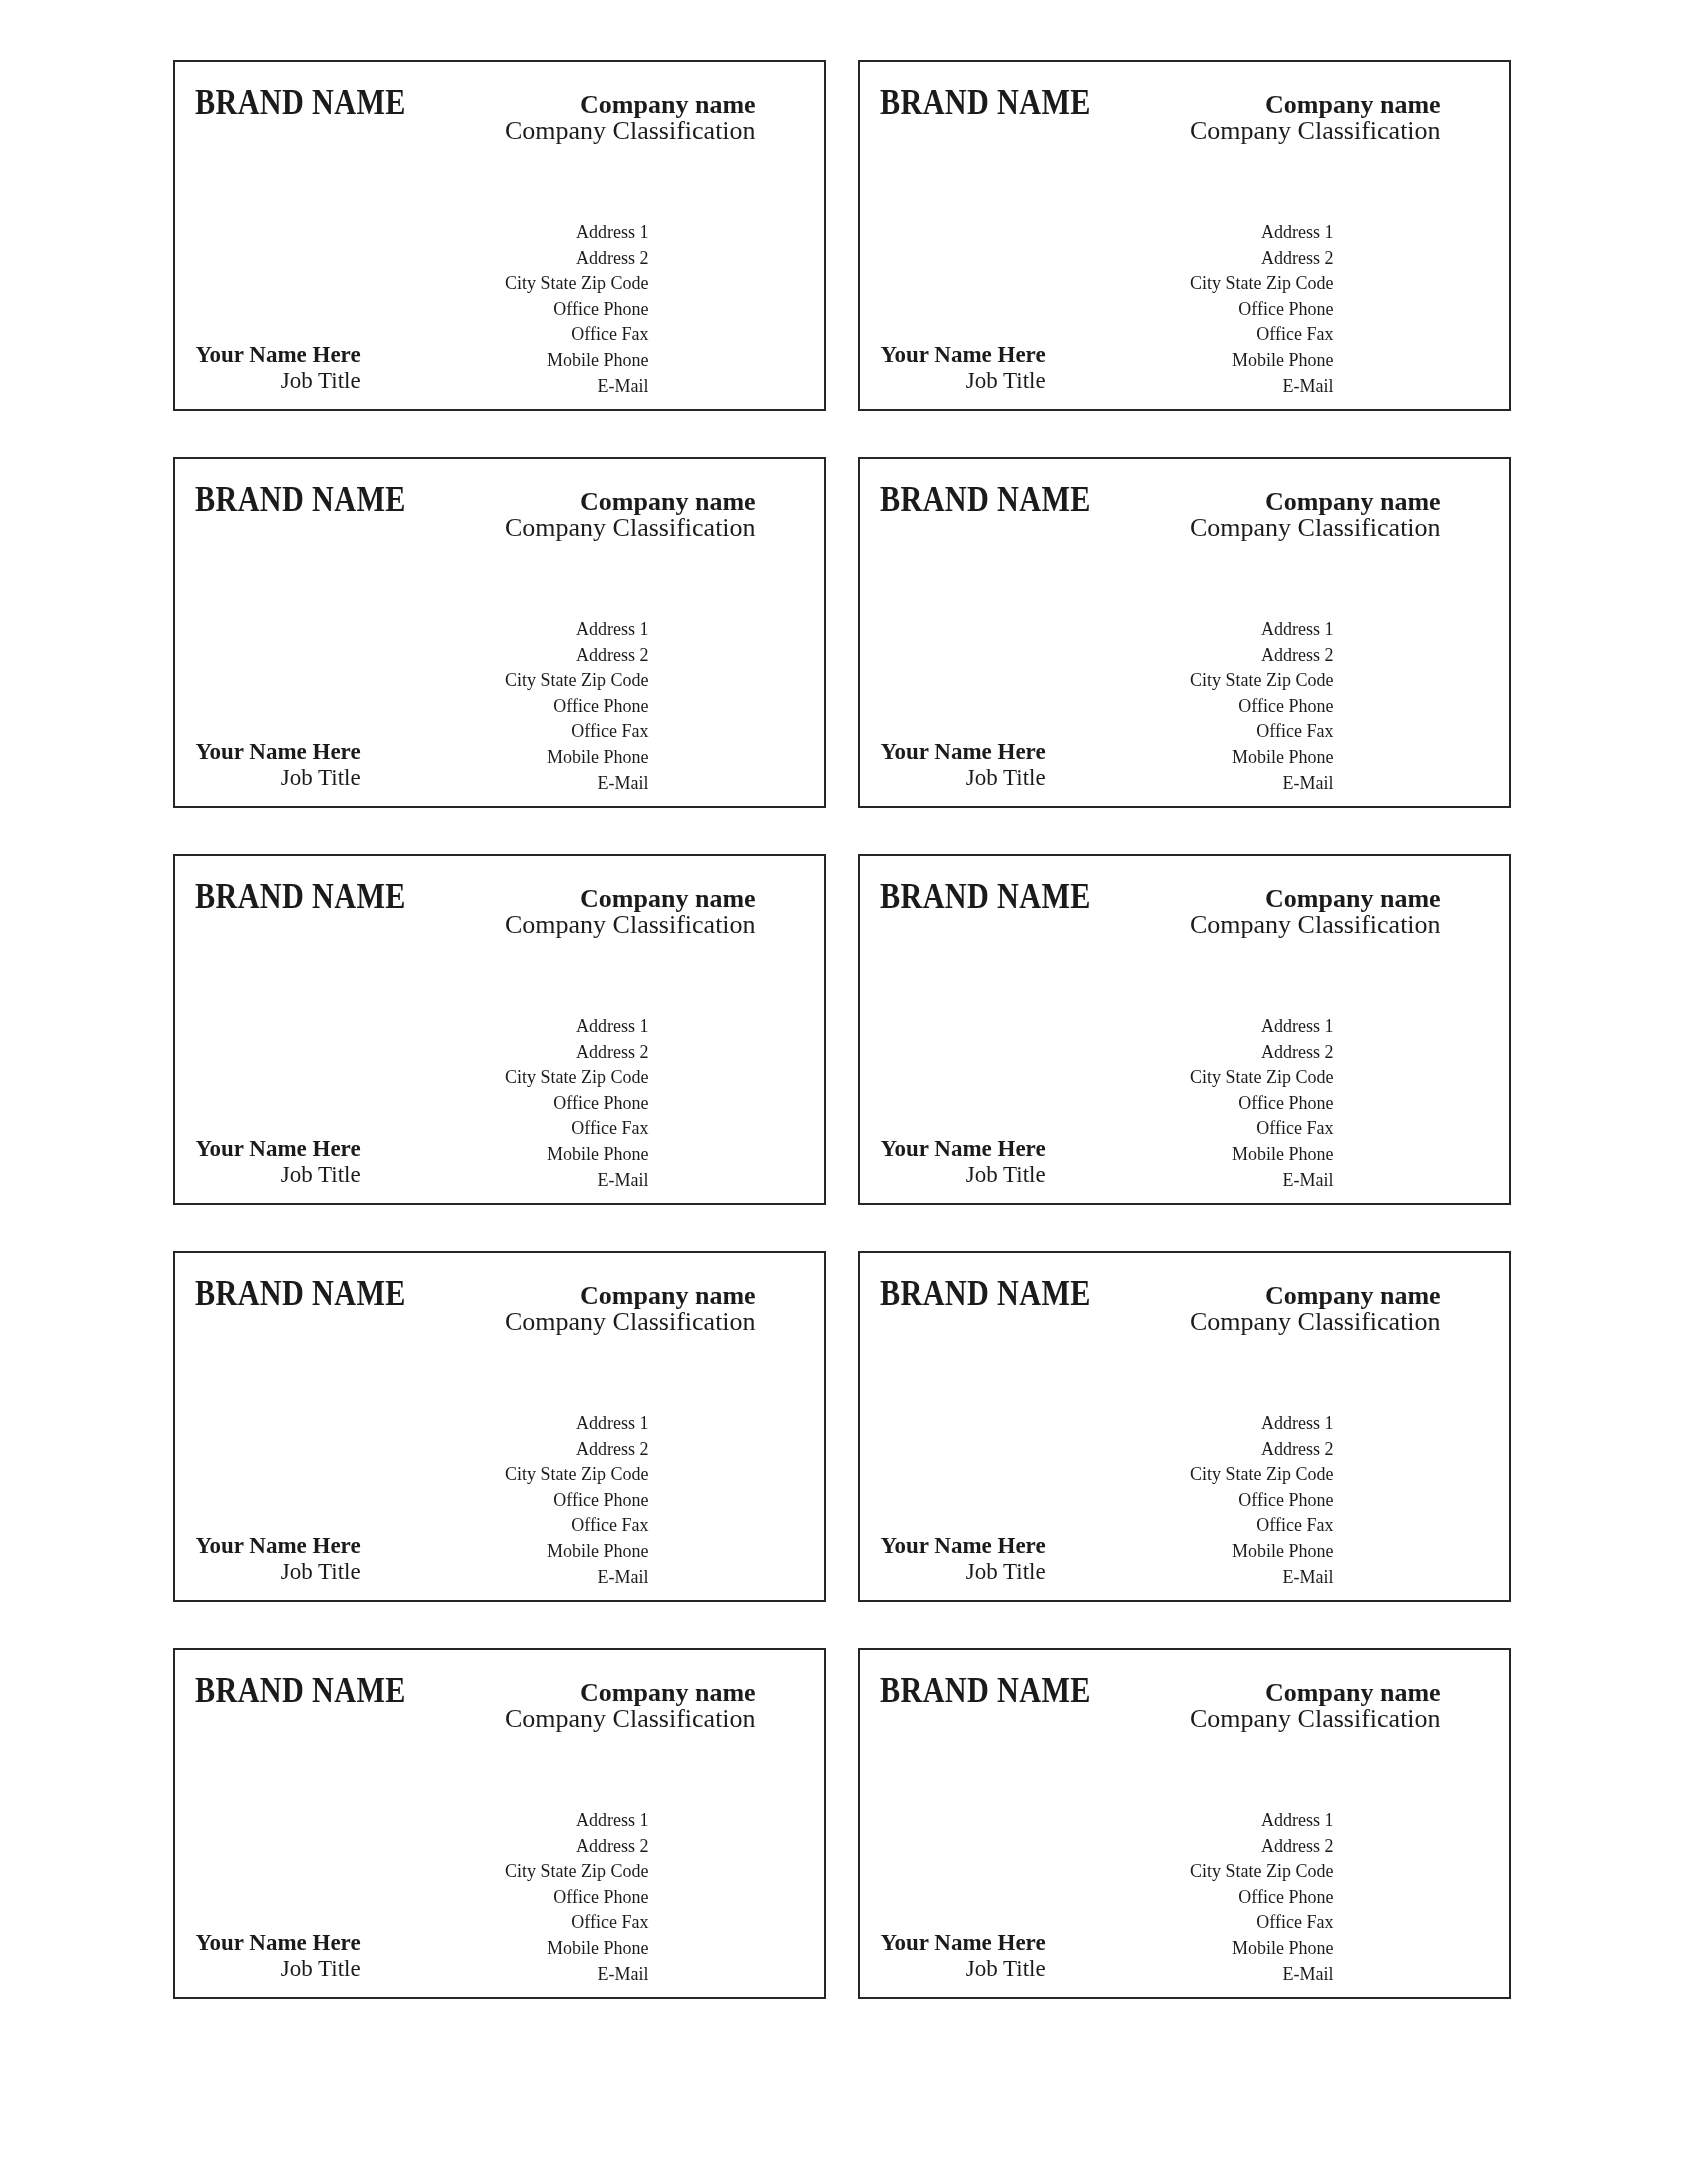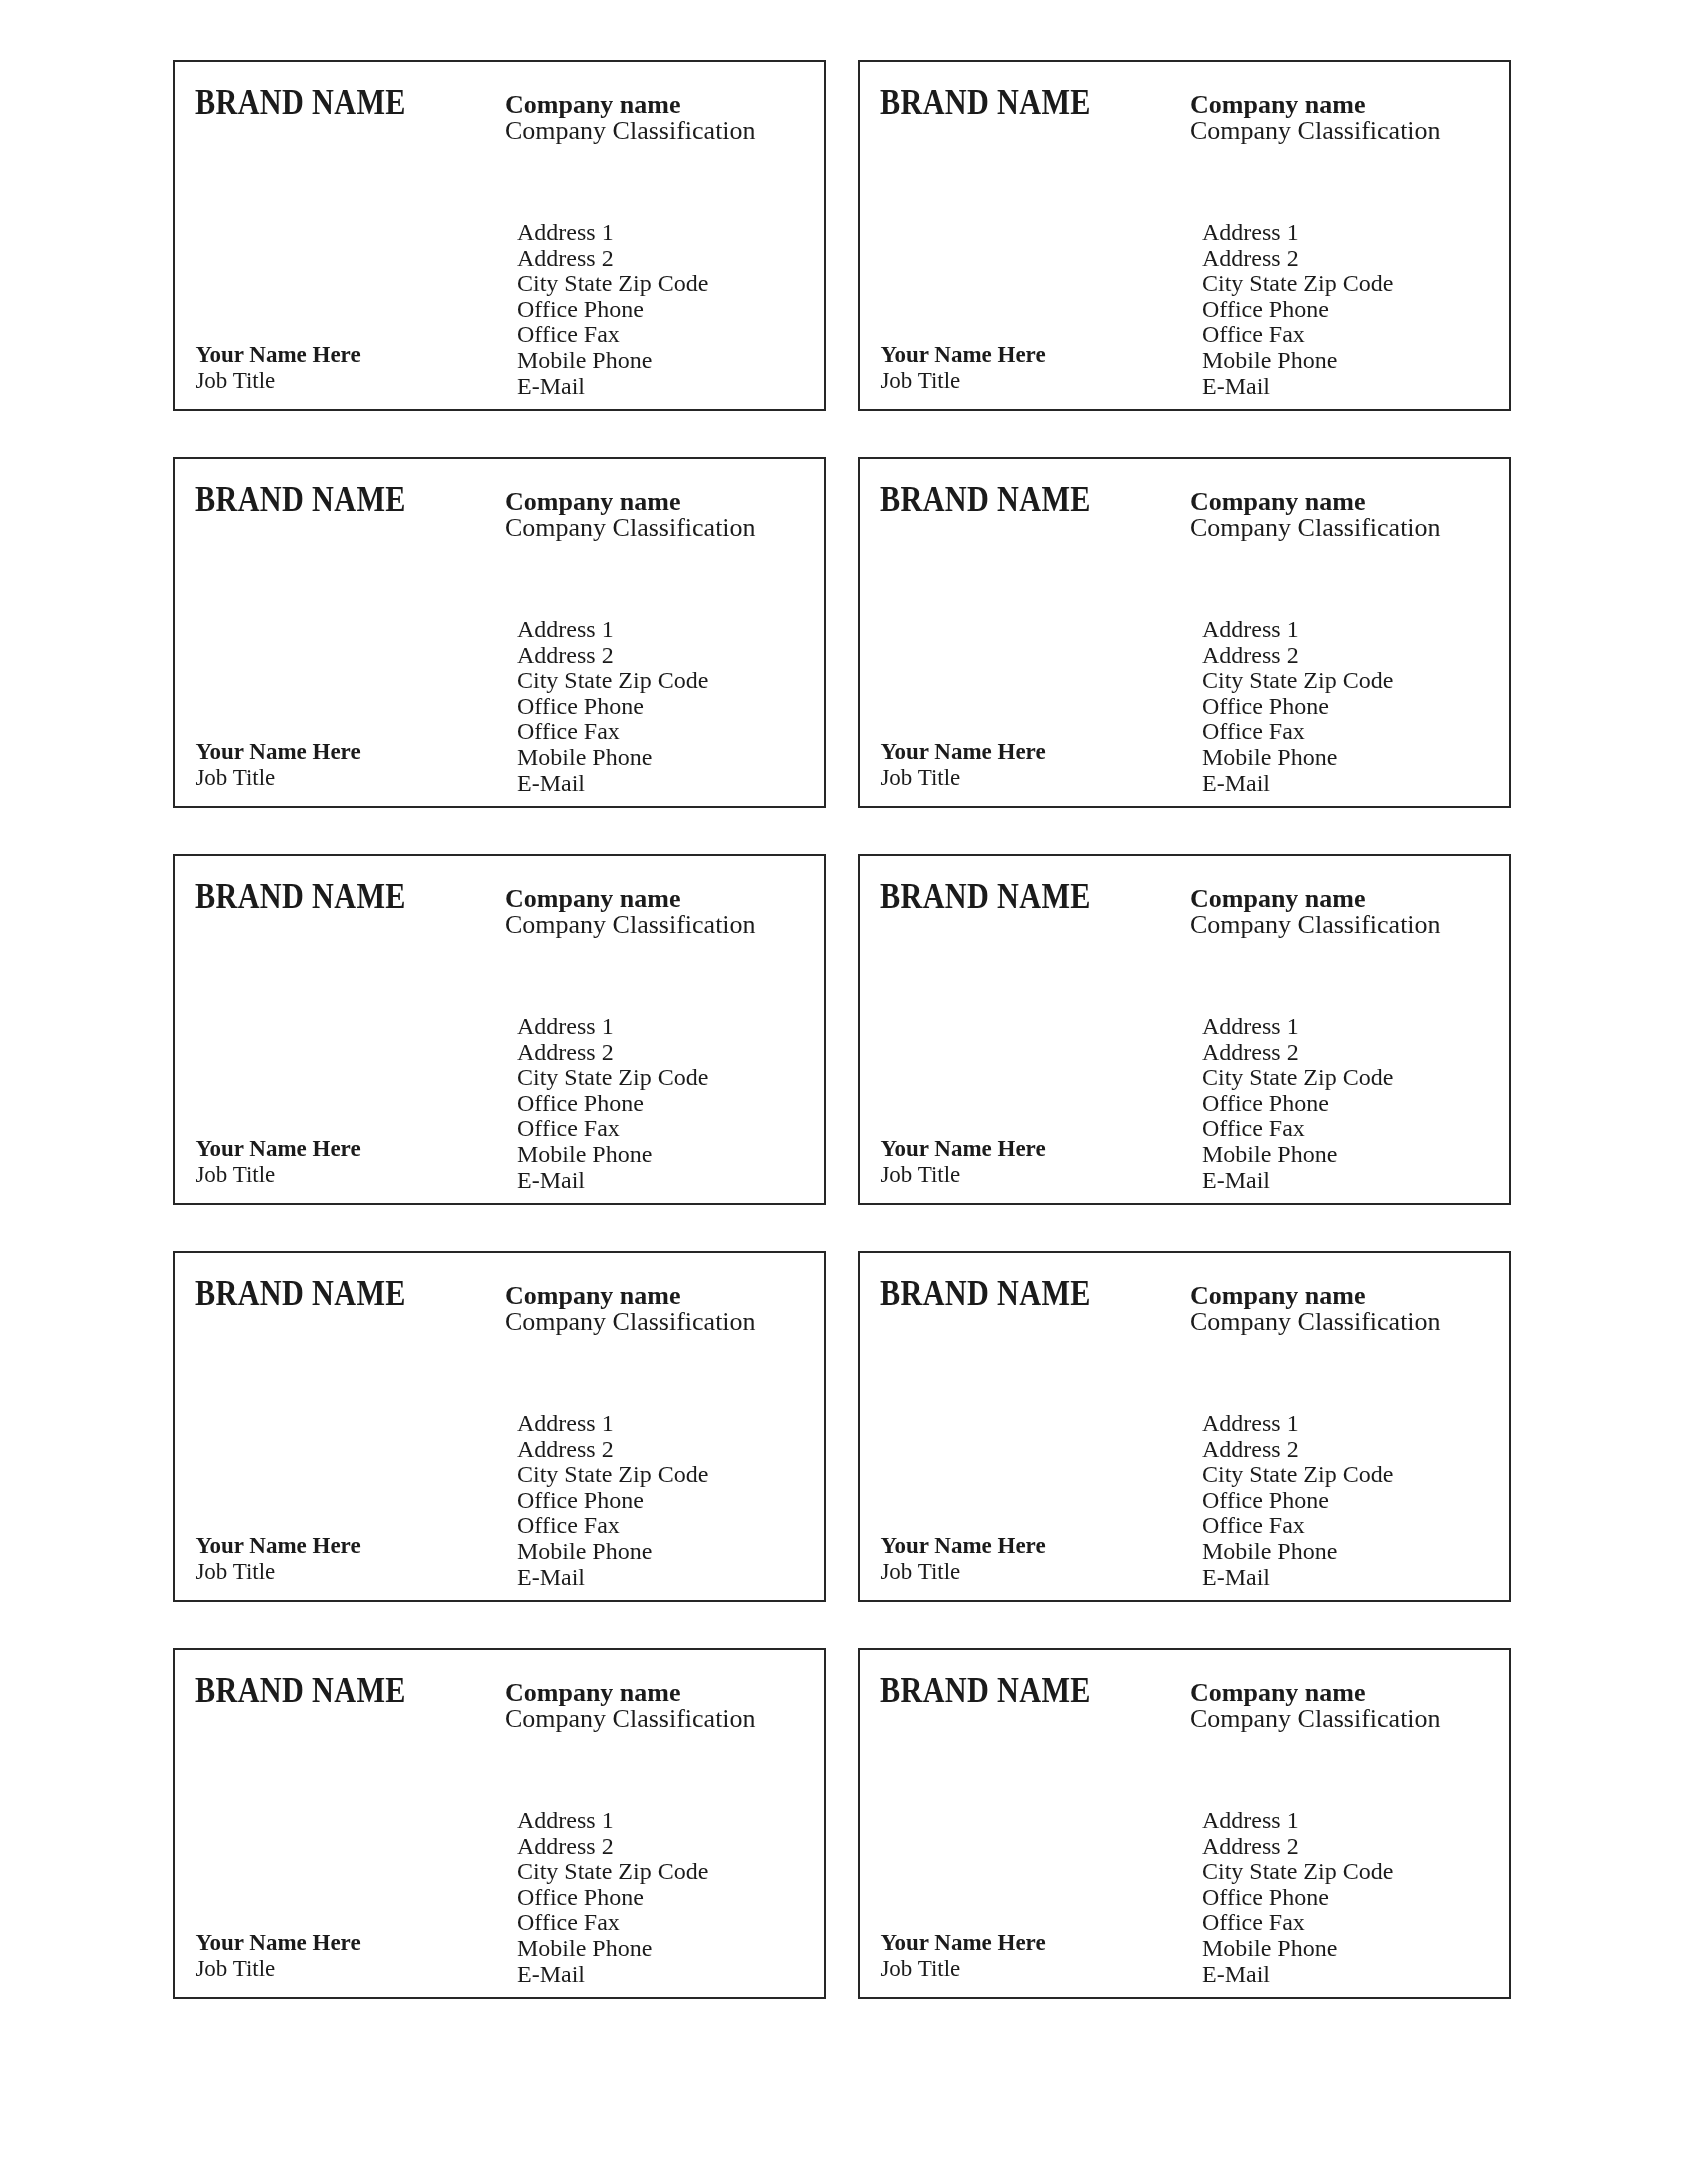--- a/index.html
+++ b/index.html
@@ -24,20 +24,21 @@
     display:grid;
     grid-template-columns:653px 653px;
     column-gap:32px;
     row-gap:46px;
   }
   .card{
     position:relative;
     width:653px;height:351px;
     border:2.6px solid var(--line);
     background:var(--bg);
+    text-align:right;
   }
   .brand{
     position:absolute;
     left:20.4px;top:22px;
     font-size:36px;
     font-weight:bold;
     line-height:1;
     letter-spacing:0.4px;
     white-space:nowrap;
     transform:scaleX(.84);
@@ -46,22 +47,22 @@
   .company-block{
     position:absolute;
     left:330px;top:30px;
     font-size:26px;
     line-height:26.4px;
     white-space:nowrap;
   }
   .company-name{font-weight:bold;}
   .address-block{
     position:absolute;
-    left:342px;top:158px;
-    font-size:24px;
+    left:330px;top:158px;
+    font-size:18px;
     line-height:25.6px;
     white-space:nowrap;
   }
   .person-block{
     position:absolute;
     left:20.4px;top:280px;
     font-size:23px;
     line-height:26.4px;
     white-space:nowrap;
   }

